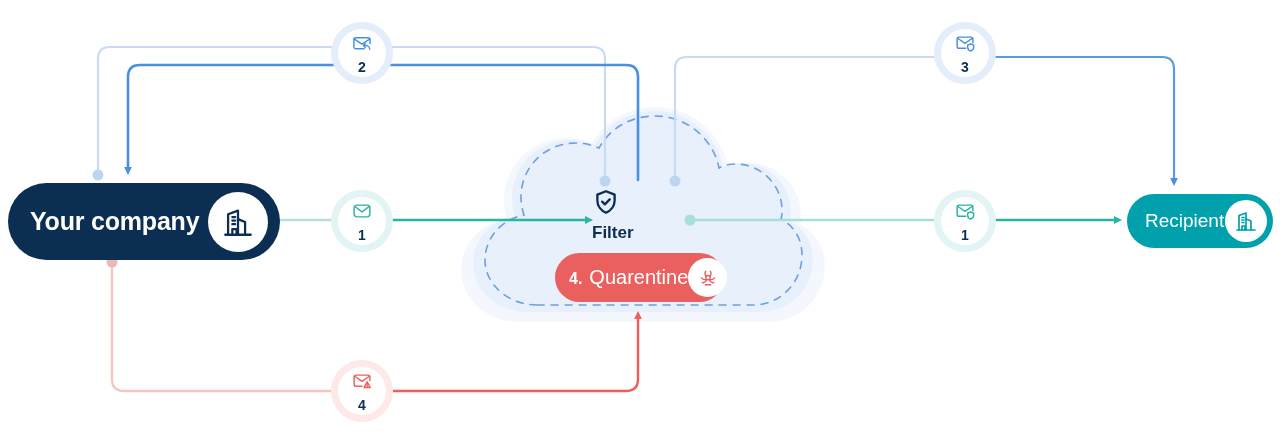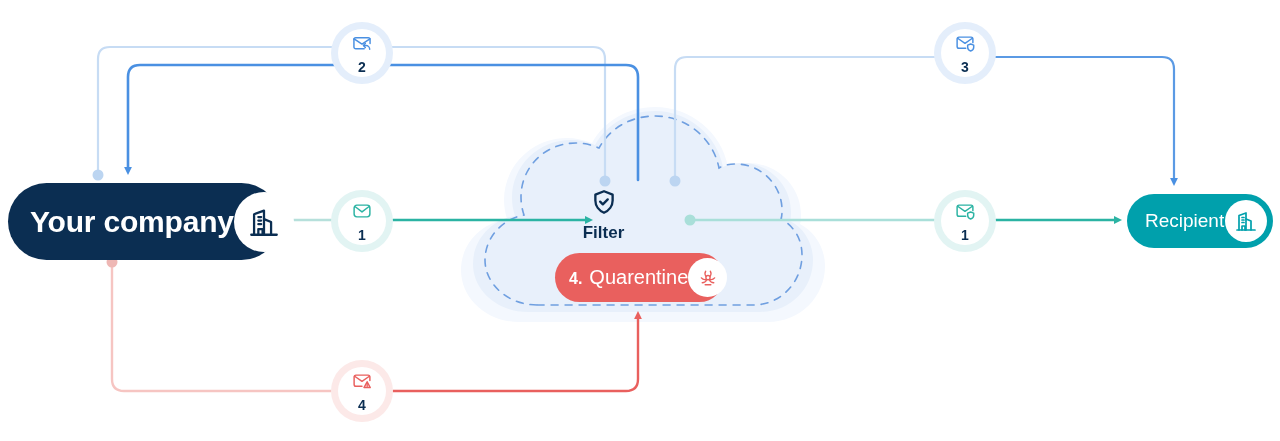--- a/index.html
+++ b/index.html
@@ -50,21 +50,21 @@
     left: 8px;
     top: 183px;
     width: 272px;
     height: 77px;
     background: #0b2e52;
     padding: 0 12px 0 22px;
     justify-content: space-between;
   }
   #company-pill .pill-label {
     color: #ffffff;
-    font-size: 30px;
+    font-size: 25px;
     font-weight: 700;
     letter-spacing: -0.2px;
   }
   #company-pill .pill-icon-circle {
     width: 60px;
     height: 60px;
   }
 
   #recipient-pill {
     left: 1127px;
@@ -110,26 +110,26 @@
     height: 39px;
   }
   .q-left {
     display: flex;
     align-items: baseline;
   }
 
   
   #filter-node {
     position: absolute;
-    left: 556px;
+    left: 592px;
     top: 188px;
     width: 95px;
     display: flex;
     flex-direction: column;
-    align-items: center;
+    align-items: flex-start;
   }
   #filter-node .filter-label {
     margin-top: 3px;
     color: #0b2e52;
     font-size: 17px;
     font-weight: 700;
   }
 
   
   .badge {

